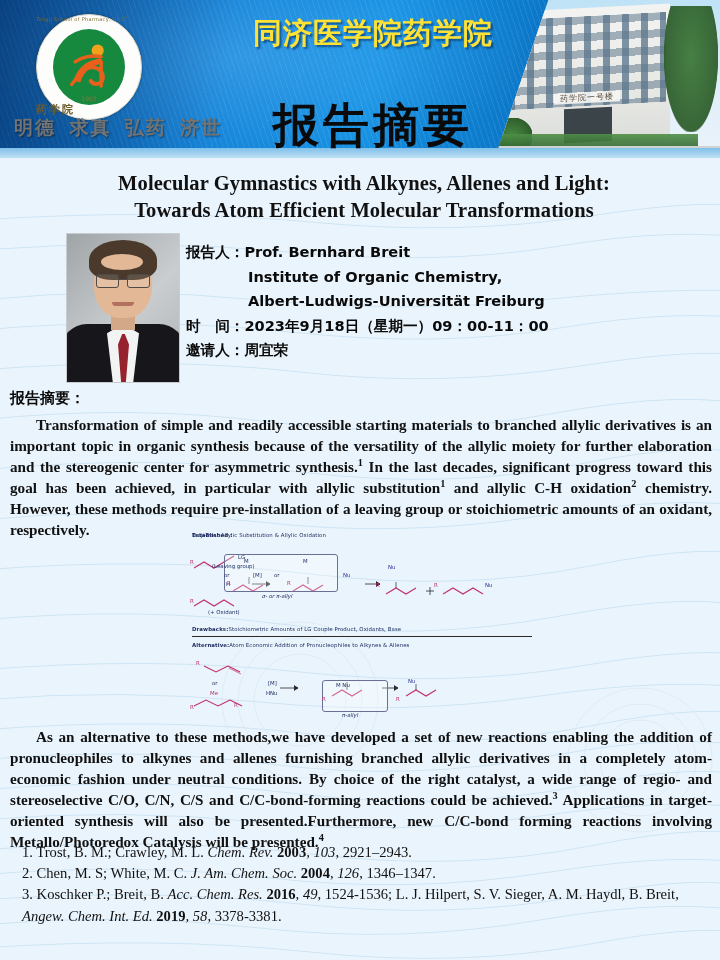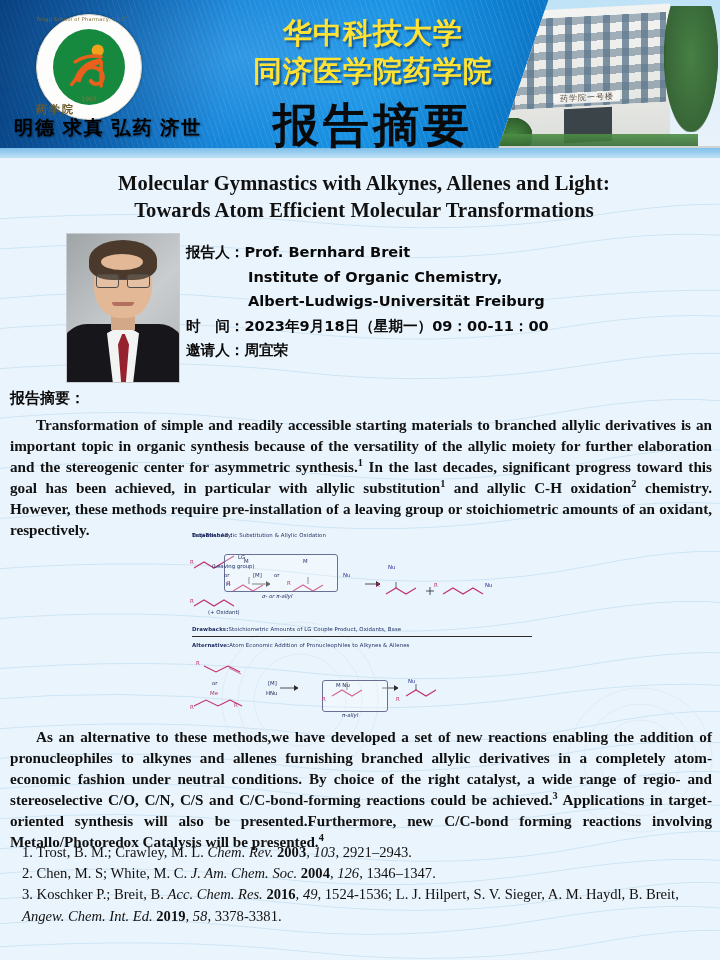--- a/index.html
+++ b/index.html
@@ -173,22 +173,22 @@
   .logo-bot-text { bottom: 3px; font-size: 11px; font-weight: bold; color: #6d5c2a; letter-spacing: 2px;}
   .logo-year {
     position: absolute; left: 0; width: 106px; text-align: center;
     bottom: 18px; font-size: 6px; color: #8a7636; font-family: "DejaVu Sans", sans-serif;
   }
 
   
   #motto {
     position: absolute;
     left: 14px; top: 115px;
-    color: #000000;
-    font-family: Liberation Serif, serif;
+    color: #737373;
+    font-family: Liberation Mono, monospace;
     font-weight: bold;
     font-size: 19px;
     letter-spacing: 2px;
     text-shadow: 1px 1px 2px rgba(0,0,0,.45);
     white-space: nowrap;
   }
   #uni-lines {
     position: absolute;
     left: 238px; top: 14px;
     width: 270px;
@@ -467,21 +467,20 @@
         <path d="M10 50 L 20 38" stroke="#e8601c" stroke-width="4" stroke-linecap="round"></path>
         <path d="M44 24 L 44 52" stroke="#e8601c" stroke-width="4" stroke-linecap="round"></path>
       </svg>
       <div class="logo-year">1907</div>
       <div class="logo-bot-text">药学院</div>
     </div>
 
     <div id="motto">明德 求真 弘药 济世</div>
 
     <div id="uni-lines">
-      <div class="uni-line">华中科技大学</div>
       <div class="uni-line">同济医学院药学院</div>
     </div>
   </div>
 
   <div id="report-title">报告摘要</div>
 
   <div id="talk-title">
     <div class="tline">Molecular Gymnastics with Alkynes, Allenes and Light:</div>
     <div class="tline">Towards Atom Efficient Molecular Transformations</div>
   </div>

